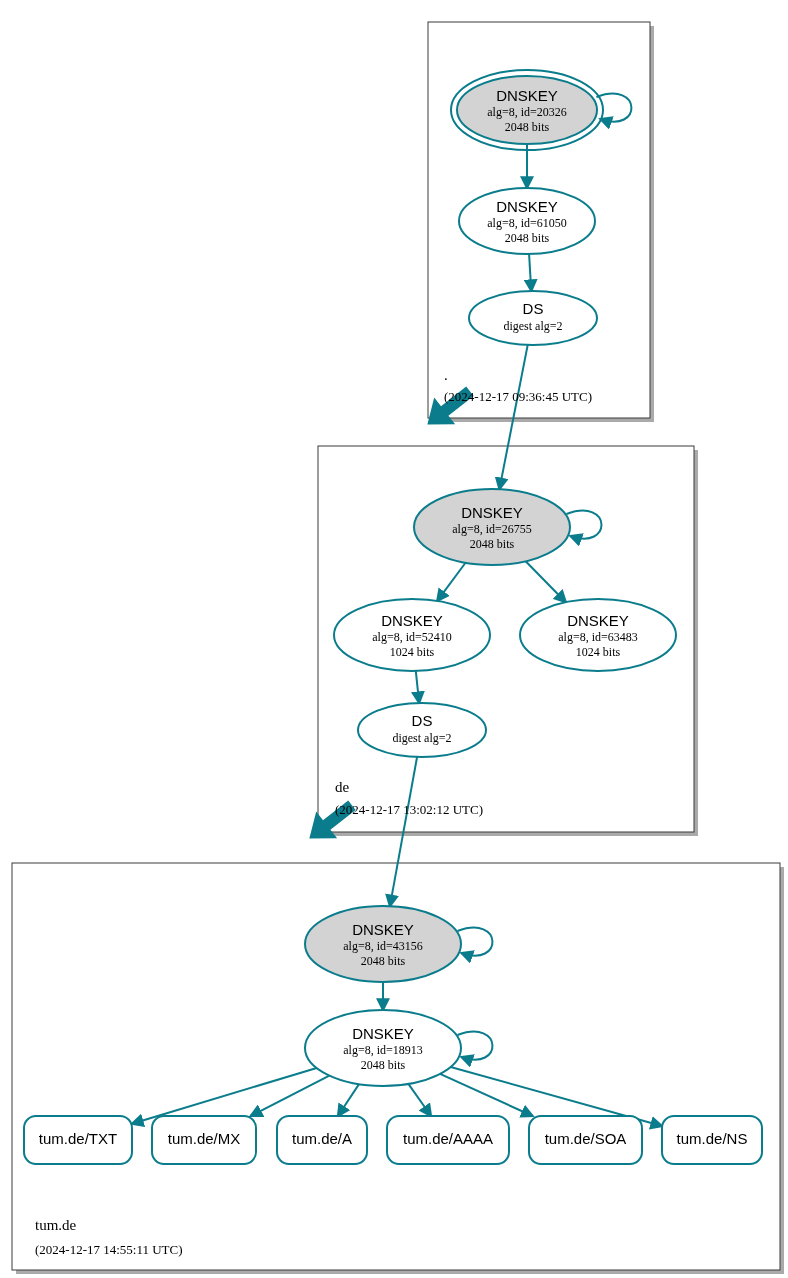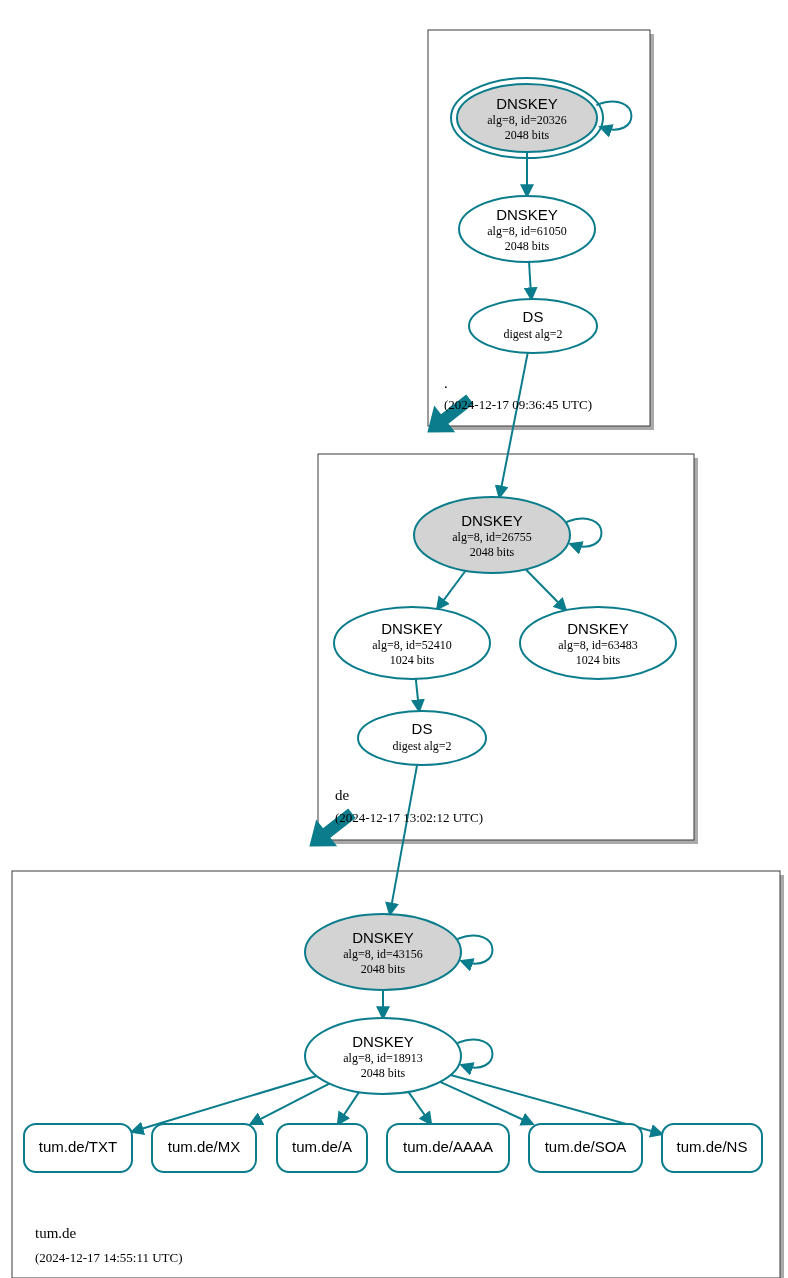--- a/index.html
+++ b/index.html
@@ -11,21 +11,21 @@
   body {
     width: 788px;
     height: 1278px;
     font-family: "Liberation Sans", sans-serif;
     position: relative;
     overflow: hidden;
   }
   #diagram-root {
     position: absolute;
     left: 0;
-    top: 16px;
+    top: 8px;
     width: 788px;
     height: 898px;
   }
   svg#dnssec-graph {
     display: block;
     width: 788px;
     height: 1278px;
   }
   .cluster-box {
     fill: #ffffff;

